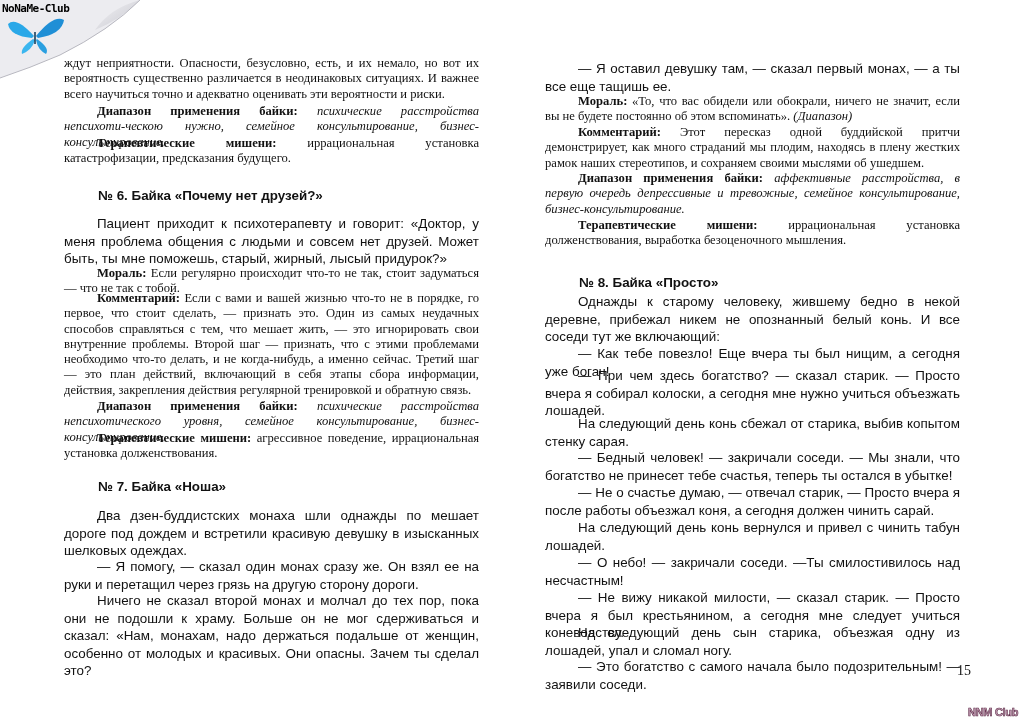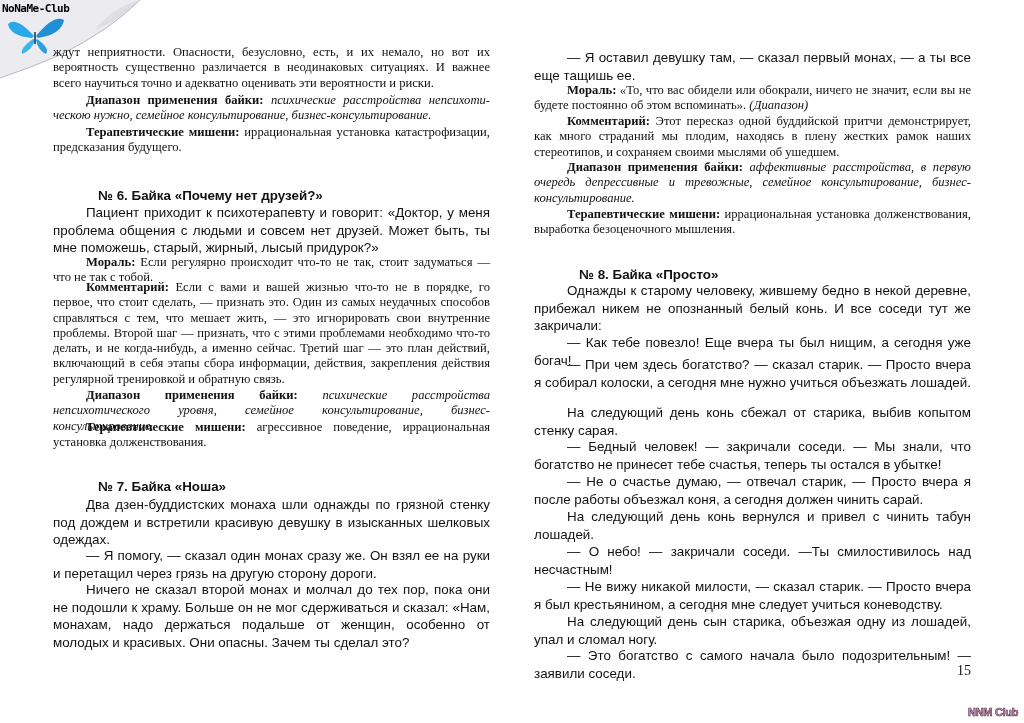--- a/index.html
+++ b/index.html
@@ -2,21 +2,21 @@
 <html><head>
 <meta charset="utf-8">
 <style>
   html, body { margin:0; padding:0; }
   body { width:1024px; height:723px; background:#ffffff; position:relative; overflow:hidden; color:#111; }
   .col { position:absolute; top:0; width:437px; }
   .col-left { left:53px; }
   .col-right { left:534px; }
   .serif { font-family:"Liberation Serif", serif; font-size:12.6px; line-height:15.3px; text-align:justify; }
   .sans { font-family:Liberation Sans, sans-serif; font-size:13.4px; line-height:17.6px; text-align:justify; }
-  .p { margin:0; }
+  .p { margin:11px; }
   .ind { text-indent:33px; }
   .heading { font-family:"Liberation Sans", sans-serif; font-weight:bold; font-size:13.4px; line-height:17px; margin:12px; padding-left:33px; }
   b.lab { font-weight:bold; }
   i { font-style:italic; }
   .abs { position:absolute; left:0; right:0; }
   .page-num { position:absolute; left:957px; top:663px; font-family:"Liberation Serif", serif; font-size:14px; color:#111; }
   .nnm { position:absolute; left:968px; top:706px; font-family:"Liberation Sans", sans-serif; font-weight:bold; font-size:11px; color:#c8a0b8; -webkit-text-stroke:0.6px #5a2a45; letter-spacing:-0.3px; }
   .corner { position:absolute; left:0; top:0; width:145px; height:80px;text-align:center; }
   .corner-label { position:absolute; left:2px; top:2px; font-family:"DejaVu Sans Mono", monospace; font-weight:bold; font-size:11px; color:#000; letter-spacing:-0.5px; }
 </style>
@@ -70,21 +70,21 @@
   <p class="p serif ind abs" style="top:388px">
     <b class="lab">Диапазон применения байки:</b>
     <i>психические расстройства непсихотического уровня, семейное консультирование, бизнес-консультирование.</i>
   </p>
   <p class="p serif ind abs" style="top:420px">
     <b class="lab">Терапевтические мишени:</b>
     <span>агрессивное поведение, иррациональная установка долженствования.</span>
   </p>
 
   <h2 class="heading abs" style="top:466px">№ 7. Байка «Ноша»</h2>
-  <p class="p sans ind abs" style="top:496px">Два дзен-буддистских монаха шли однажды по грязной стенку под дождем и встретили красивую девушку в изысканных шелковых одеждах.</p>
+  <p class="p sans ind abs" style="top:496px">Два дзен-буддистских монаха шли однажды по мешает дороге под дождем и встретили красивую девушку в изысканных шелковых одеждах.</p>
   <p class="p sans ind abs" style="top:547px">— Я помогу, — сказал один монах сразу же. Он взял ее на руки и перетащил через грязь на другую сторону дороги.</p>
   <p class="p sans ind abs" style="top:581px">Ничего не сказал второй монах и молчал до тех пор, пока они не подошли к храму. Больше он не мог сдерживаться и сказал: «Нам, монахам, надо держаться подальше от женщин, особенно от молодых и красивых. Они опасны. Зачем ты сделал это?</p>
 </div>
 
 <div class="col col-right">
   <p class="p sans ind abs" style="top:49px">— Я оставил девушку там, — сказал первый монах, — а ты все еще тащишь ее.</p>
   <p class="p serif ind abs" style="top:83px">
     <b class="lab">Мораль:</b>
     <span>«То, что вас обидели или обокрали, ничего не значит, если вы не будете постоянно об этом вспоминать».</span>
     <i>(Диапазон)</i>
@@ -95,22 +95,22 @@
   </p>
   <p class="p serif ind abs" style="top:160px">
     <b class="lab">Диапазон применения байки:</b>
     <i>аффективные расстройства, в первую очередь депрессивные и тревожные, семейное консультирование, бизнес-консультирование.</i>
   </p>
   <p class="p serif ind abs" style="top:207px">
     <b class="lab">Терапевтические мишени:</b>
     <span>иррациональная установка долженствования, выработка безоценочного мышления.</span>
   </p>
 
-  <h2 class="heading abs" style="top:254px">№ 8. Байка «Просто»</h2>
-  <p class="p sans ind abs" style="top:282px">Однажды к старому человеку, жившему бедно в некой деревне, прибежал никем не опознанный белый конь. И все соседи тут же закричали:</p>
+  <h2 class="heading abs" style="top:262px">№ 8. Байка «Просто»</h2>
+  <p class="p sans ind abs" style="top:282px">Однажды к старому человеку, жившему бедно в некой деревне, прибежал никем не опознанный белый конь. И все соседи тут же включающий:</p>
   <p class="p sans ind abs" style="top:334px">— Как тебе повезло! Еще вчера ты был нищим, а сегодня уже богач!</p>
   <p class="p sans ind abs" style="top:356px">— При чем здесь богатство? — сказал старик. — Просто вчера я собирал колоски, а сегодня мне нужно учиться объезжать лошадей.</p>
   <p class="p sans ind abs" style="top:404px">На следующий день конь сбежал от старика, выбив копытом стенку сарая.</p>
   <p class="p sans ind abs" style="top:438px">— Бедный человек! — закричали соседи. — Мы знали, что богатство не принесет тебе счастья, теперь ты остался в убытке!</p>
   <p class="p sans ind abs" style="top:473px">— Не о счастье думаю, — отвечал старик, — Просто вчера я после работы объезжал коня, а сегодня должен чинить сарай.</p>
   <p class="p sans ind abs" style="top:508px">На следующий день конь вернулся и привел с чинить табун лошадей.</p>
   <p class="p sans ind abs" style="top:543px">— О небо! — закричали соседи. —Ты смилостивилось над несчастным!</p>
   <p class="p sans ind abs" style="top:578px">— Не вижу никакой милости, — сказал старик. — Просто вчера я был крестьянином, а сегодня мне следует учиться коневодству.</p>
   <p class="p sans ind abs" style="top:613px">На следующий день сын старика, объезжая одну из лошадей, упал и сломал ногу.</p>
   <p class="p sans ind abs" style="top:647px">— Это богатство с самого начала было подозрительным! — заявили соседи.</p>

